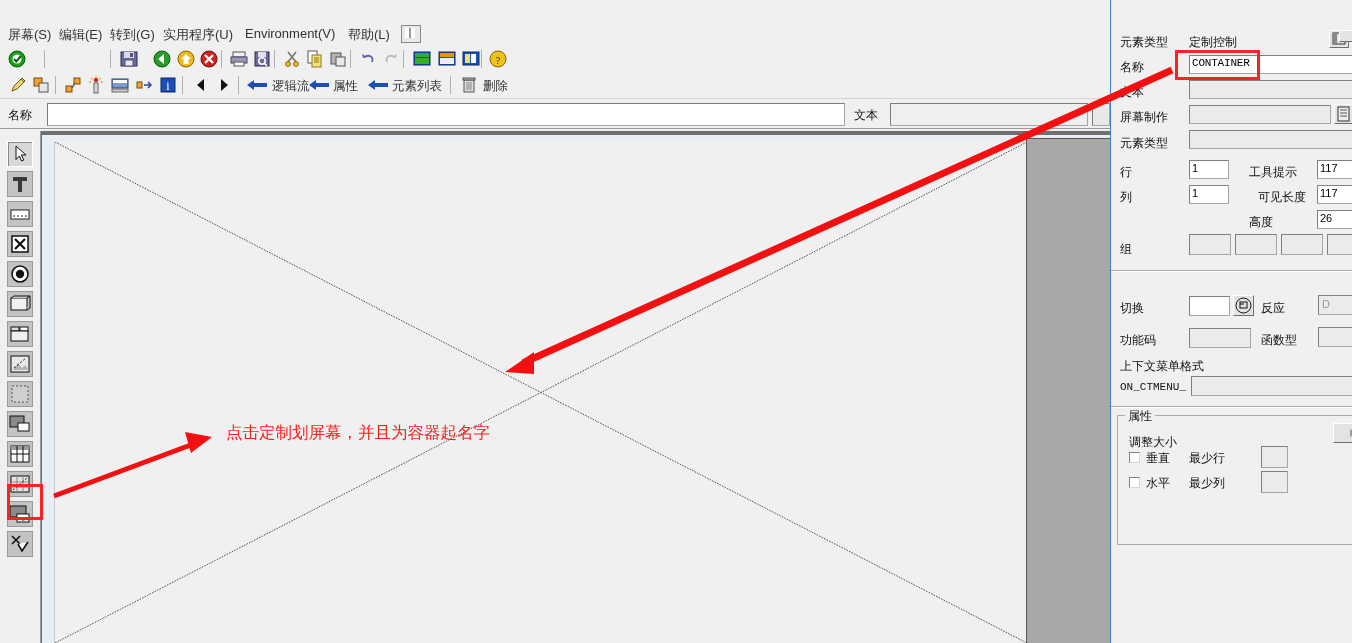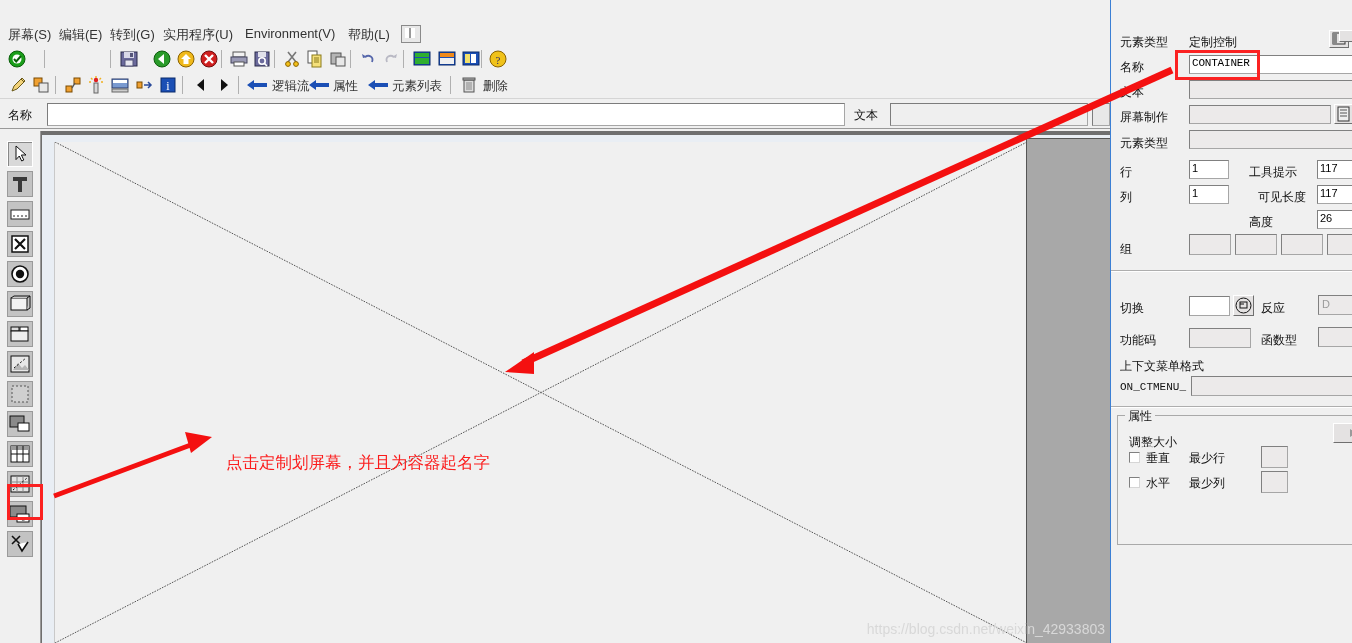--- a/index.html
+++ b/index.html
@@ -402,24 +402,23 @@
 
     <div class="canvaswrap">
       <div class="cvtop"></div>
       <div class="canvas">
         <svg width="972" height="501" viewBox="0 0 972 501">
           <line x1="0" y1="0" x2="972" y2="501" stroke="#555" stroke-width="1" stroke-dasharray="1.6 1.2"></line>
           <line x1="972" y1="0" x2="0" y2="501" stroke="#555" stroke-width="1" stroke-dasharray="1.6 1.2"></line>
         </svg>
       </div>
       <div class="graybar"></div>
-      <span class="wm">https://blog.csdn.net/weixin_42933803</span>
-    </div>
-
-    <span class="redtext" style="left:226px;top:452px">点击定制划屏幕，并且为容器起名字</span>
+    </div>
+
+    <span class="redtext" style="left:226px;top:422px">点击定制划屏幕，并且为容器起名字</span>
   </div>
 
   <div id="propwin">
 
     <div class="p-body">
 
       <span class="plbl" style="left:9px;top:9px">元素类型</span>
       <span class="pval" style="left:78px;top:9px">定制控制</span>
       <span class="sqbtn" style="left:218px;top:5px;width:20px;height:18px">
         <svg width="18" height="16" viewBox="0 0 18 16">

